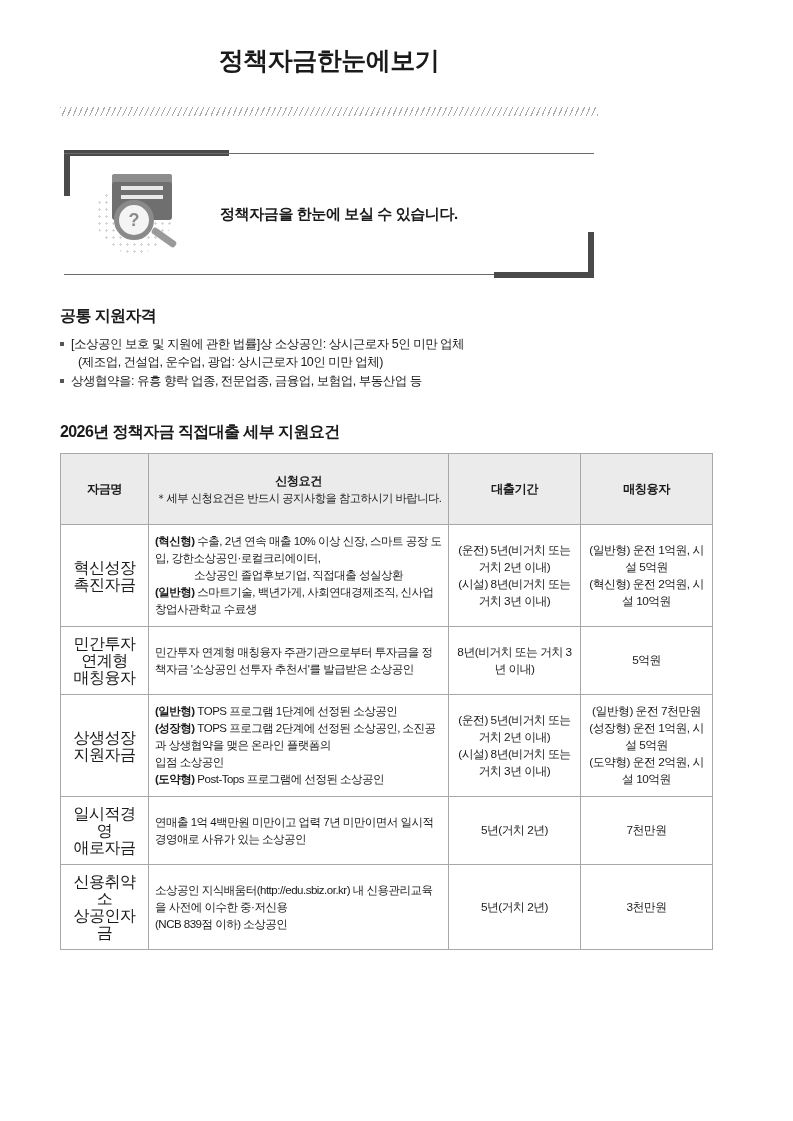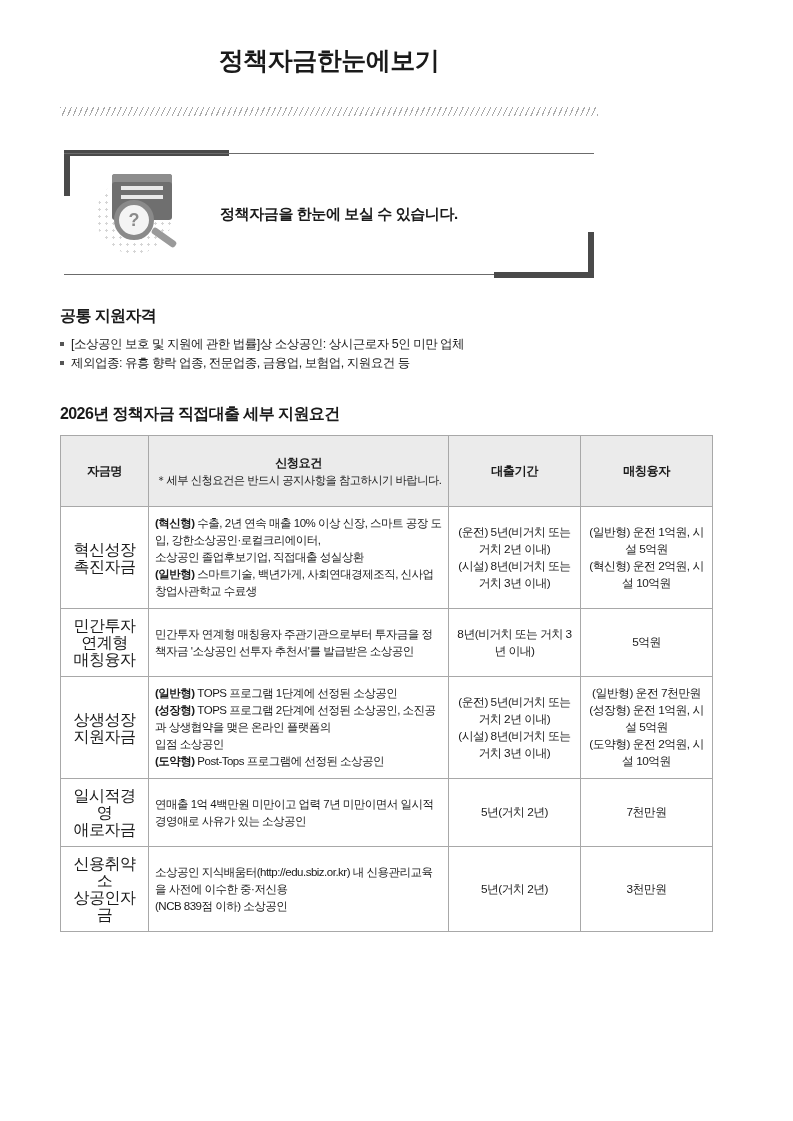--- a/index.html
+++ b/index.html
@@ -248,23 +248,24 @@
         <div class="handle"></div>
       </div>
       <div class="banner-text">정책자금을 한눈에 보실 수 있습니다.</div>
     </div>
   </div>
 
   <div class="section-head">공통 지원자격</div>
   <ul class="bullets">
     <li>
       <span>[소상공인 보호 및 지원에 관한 법률]상 소상공인: 상시근로자 5인 미만 업체</span>
+      <span class="sub">(제조업, 건설업, 운수업, 광업: 상시근로자 10인 미만 업체)</span>
     </li>
     <li>
-      <span>제외업종: 유흥 향락 업종, 전문업종, 금융업, 보험업, 지원요건 등</span>
+      <span>상생협약을: 유흥 향락 업종, 전문업종, 금융업, 보험업, 부동산업 등</span>
     </li>
   </ul>
 
   <div class="section-head second">2026년 정책자금 직접대출 세부 지원요건</div>
 
   <table class="fund-table">
     <colgroup>
       <col class="col1">
         <col class="col2">
         <col class="col3">
@@ -284,21 +285,21 @@
     <tbody>
 
       <tr>
         <td class="name">
           <span>혁신성장촉진자금</span>
         </td>
         <td class="req">
           <div>
             <span class="b">(혁신형)</span><span> 수출, 2년 연속 매출 10% 이상 신장, 스마트 공장 도입, 강한소상공인·로컬크리에이터,</span>
           </div>
-          <div style="text-align:left">
+          <div style="text-align:center">
             <span>소상공인 졸업후보기업, 직접대출 성실상환</span>
           </div>
           <div>
             <span class="b">(일반형)</span><span> 스마트기술, 백년가게, 사회연대경제조직, 신사업창업사관학교 수료생</span>
           </div>
         </td>
         <td class="term" style="white-space:pre-line">(운전) 5년(비거치 또는 거치 2년 이내)
 (시설) 8년(비거치 또는 거치 3년 이내)</td>
         <td class="limit" style="white-space:pre-line">(일반형) 운전 1억원, 시설 5억원
 (혁신형) 운전 2억원, 시설 10억원</td>

